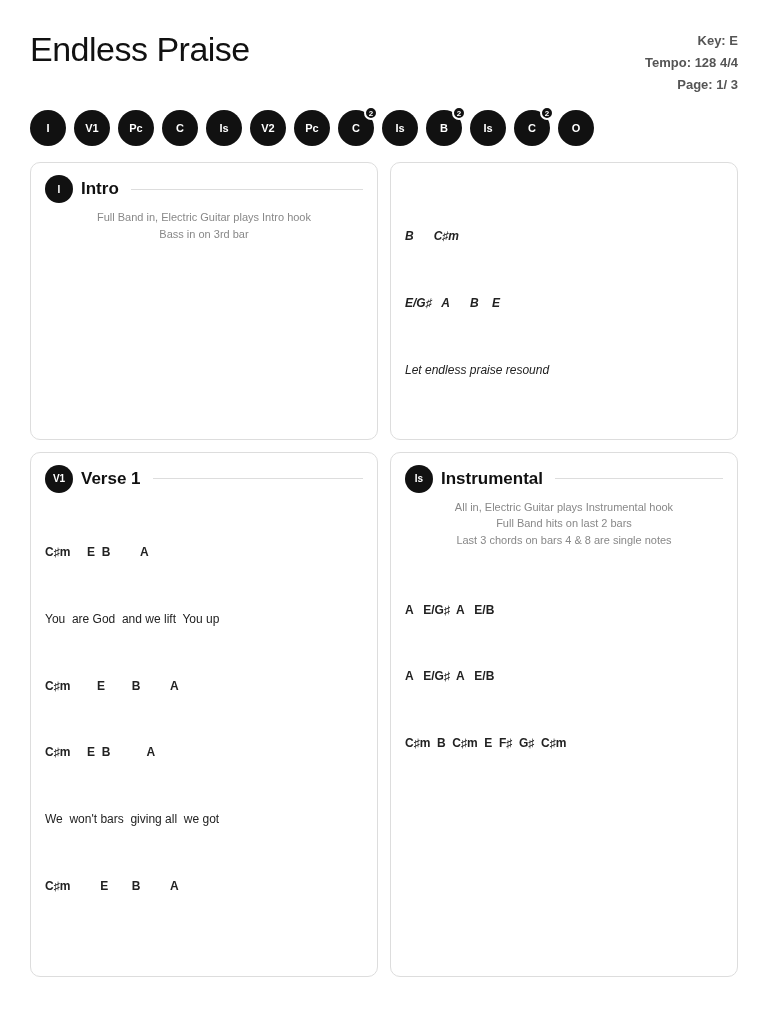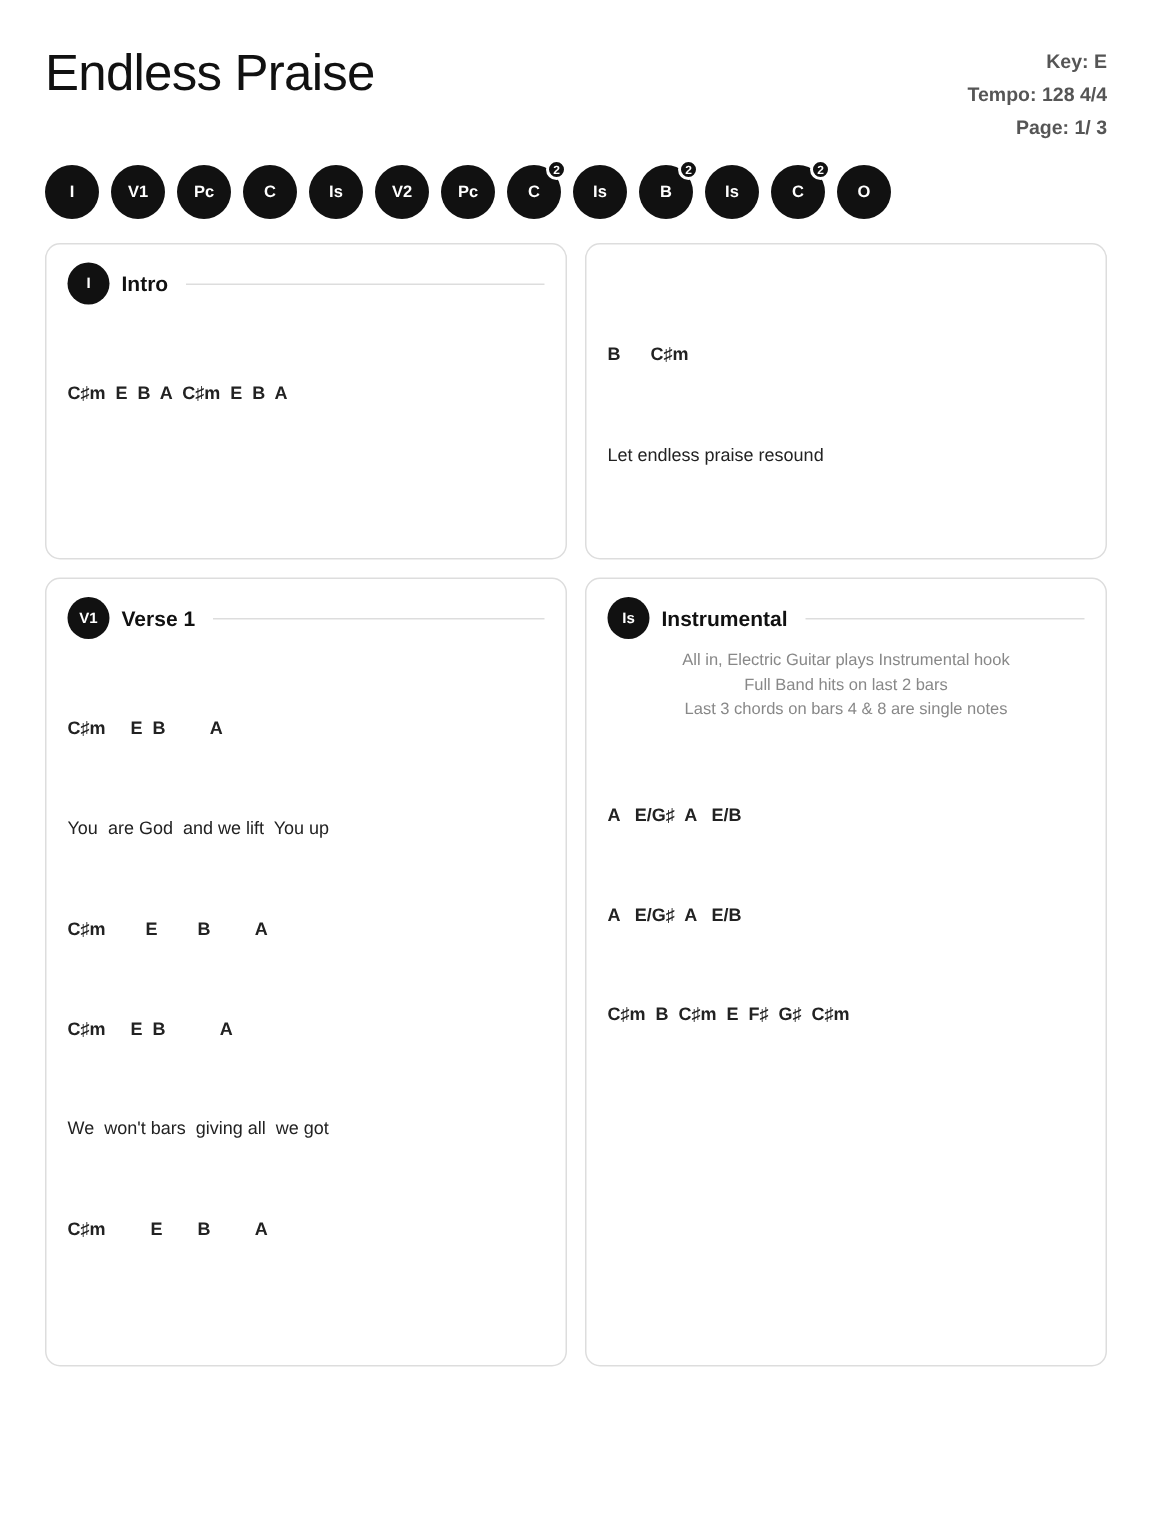--- a/index.html
+++ b/index.html
@@ -105,21 +105,21 @@
       background: #111;
       color: #fff;
       font-size: 10px;
       font-weight: 700;
       display: flex;
       align-items: center;
       justify-content: center;
       flex-shrink: 0;
     }
     .section-title {
-      font-size: 14px;
+      font-size: 17px;
       font-weight: 700;
       color: #111;
     }
     .section-divider {
       flex: 1;
       height: 1px;
       background: #ddd;
       margin-left: 4px;
     }
     .section-notes {
@@ -202,28 +202,27 @@
 </div>
 
 <div class="two-col">
 
   <div class="section-card">
     <div class="section-header">
       <div class="section-badge">I</div>
       <div class="section-title">Intro</div>
       <div class="section-divider"></div>
     </div>
-    <div class="chord-lyrics">
-      <div class="line line-chord">C♯m  E  B  A  C♯m  E  B  A</div>
-    </div>
-  </div>
-
-  <div class="section-card">
-    <div class="chord-lyrics" style="margin-top:8px;">
+    <div class="section-notes center">Full Band in, Electric Guitar plays Intro hook<br>Bass in on 3rd bar</div>
+  </div>
+
+  <div class="section-card">
+    <div class="chord-lyrics" style="margin-top:8px;font-style:italic;">
       <div class="line line-chord">B&nbsp;&nbsp;&nbsp;&nbsp;&nbsp; C♯m</div>
+      <div class="line line-chord">E/G♯&nbsp;&nbsp; A&nbsp;&nbsp;&nbsp;&nbsp;&nbsp; B&nbsp;&nbsp;&nbsp; E</div>
       <div class="line line-lyric">Let endless praise resound</div>
     </div>
   </div>
 
   <div class="section-card">
     <div class="section-header">
       <div class="section-badge">V1</div>
       <div class="section-title">Verse 1</div>
       <div class="section-divider"></div>
     </div>

